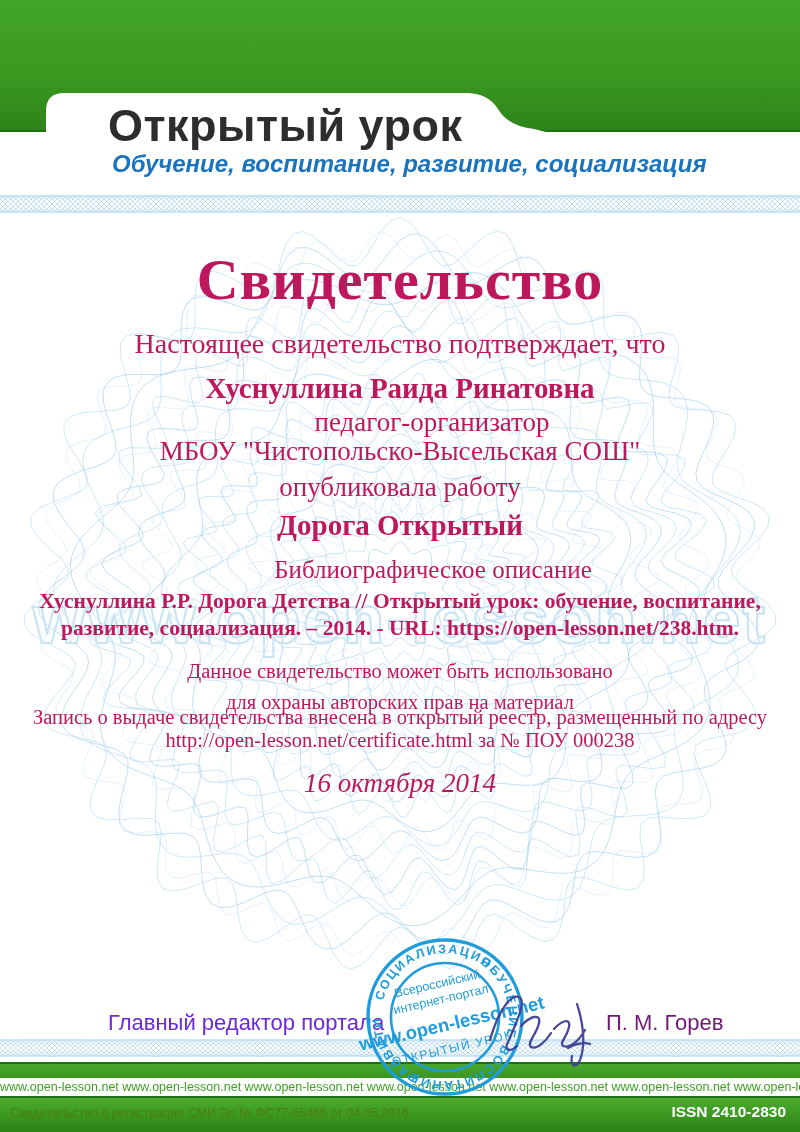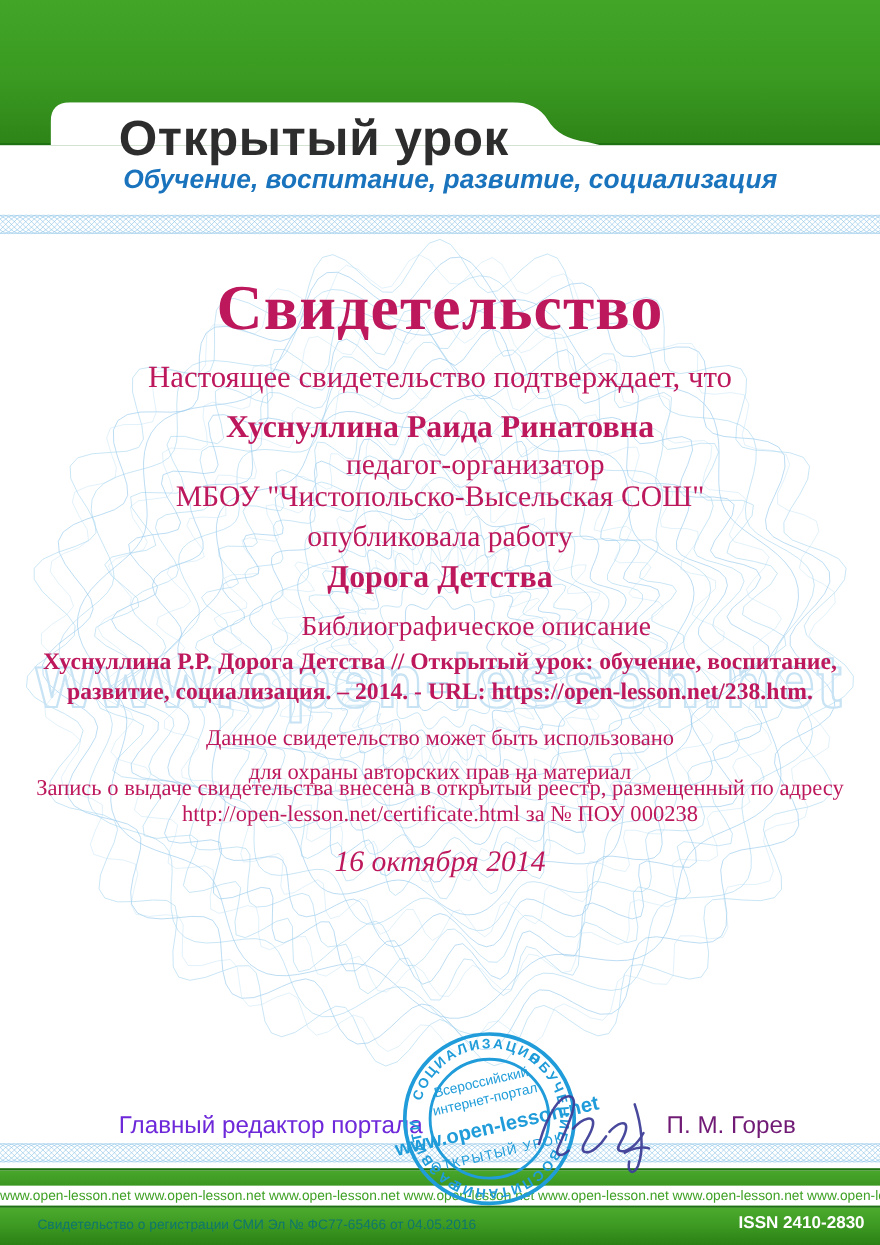--- a/index.html
+++ b/index.html
@@ -40,21 +40,21 @@
   .editor-name{left:606px;top:1010px;font-size:22px;color:#701a75;z-index:2;}
   #stamp{left:340px;top:925px;z-index:3;}
   
   .bar-light{left:0;top:1062px;width:800px;height:16px;z-index:1;
     background:linear-gradient(180deg,#49a72c,#3b9620);border-top:2px solid #1d7110;box-sizing:border-box;}
   .url-strip{left:0;top:1078px;width:800px;height:18px;background:#ffffff;z-index:1;
     color:#3fa125;font-size:12.5px;line-height:18px;white-space:nowrap;overflow:hidden;}
   .bar-dark{left:0;top:1096px;width:800px;height:36px;z-index:4;
     background:linear-gradient(180deg,#4cab2e 0%,#3a9620 55%,#2b8015 100%);
     border-top:2px solid #1d7110;box-sizing:border-box;}
-  .reg-text{left:10px;top:1106px;color:#0f766e;font-size:12.5px;z-index:5;margin-left:24px;}
+  .reg-text{left:10px;top:1106px;color:#4d7c0f;font-size:12.5px;z-index:5;}
   .issn-text{right:14px;top:1103px;color:#ffffff;font-size:15.5px;font-weight:bold;z-index:5;}
 </style>
 </head>
 <body>
 
 <svg id="deco" class="abs" width="800" height="1132" viewBox="0 0 800 1132">
   <path d="M448.0,595.0L449.4,596.3L450.7,597.7L451.6,599.1L452.3,600.5L452.5,601.9L452.3,603.3L451.6,604.6L450.6,605.8L449.2,606.8L447.6,607.8L445.9,608.6L444.2,609.4L442.6,610.1L441.2,610.8L440.1,611.6L439.3,612.5L438.9,613.5L438.8,614.8L439.0,616.2L439.4,617.8L439.9,619.5L440.5,621.3L440.9,623.1L441.2,624.9L441.2,626.6L440.9,628.1L440.3,629.4L439.3,630.4L438.0,631.1L436.4,631.4L434.7,631.5L432.8,631.4L430.9,631.2L429.1,630.9L427.4,630.7L425.8,630.6L424.5,630.7L423.4,631.1L422.5,631.8L421.8,632.8L421.3,634.2L420.8,635.7L420.3,637.5L419.7,639.3L419.1,641.1L418.3,642.7L417.4,644.1L416.3,645.2L415.1,645.8L413.7,646.0L412.2,645.8L410.7,645.2L409.1,644.3L407.6,643.2L406.2,641.9L404.8,640.7L403.5,639.6L402.3,638.7L401.1,638.2L400.0,638.0L398.9,638.2L397.7,638.7L396.5,639.6L395.2,640.7L393.8,641.9L392.4,643.2L390.9,644.3L389.3,645.2L387.8,645.8L386.3,646.0L384.9,645.8L383.7,645.2L382.6,644.1L381.7,642.7L380.9,641.1L380.3,639.3L379.7,637.5L379.2,635.7L378.7,634.2L378.2,632.8L377.5,631.8L376.6,631.1L375.5,630.7L374.2,630.6L372.6,630.7L370.9,630.9L369.1,631.2L367.2,631.4L365.3,631.5L363.6,631.4L362.0,631.1L360.7,630.4L359.7,629.4L359.1,628.1L358.8,626.6L358.8,624.9L359.1,623.1L359.5,621.3L360.1,619.5L360.6,617.8L361.0,616.2L361.2,614.8L361.1,613.5L360.7,612.5L359.9,611.6L358.8,610.8L357.4,610.1L355.8,609.4L354.1,608.6L352.4,607.8L350.8,606.8L349.4,605.8L348.4,604.6L347.7,603.3L347.5,601.9L347.7,600.5L348.4,599.1L349.3,597.7L350.6,596.3L352.0,595.0L353.4,593.8L354.8,592.6L355.9,591.5L356.8,590.5L357.3,589.4L357.5,588.3L357.2,587.1L356.7,585.8L355.9,584.4L354.9,582.9L353.9,581.3L352.9,579.7L352.1,578.0L351.6,576.4L351.4,574.9L351.6,573.5L352.2,572.2L353.3,571.2L354.6,570.4L356.3,569.8L358.1,569.3L360.0,569.0L361.8,568.8L363.5,568.5L365.1,568.2L366.3,567.7L367.3,567.1L368.0,566.2L368.4,565.0L368.6,563.6L368.6,561.9L368.6,560.1L368.6,558.2L368.7,556.3L368.9,554.5L369.4,552.9L370.1,551.6L371.1,550.6L372.4,549.9L373.8,549.7L375.5,549.8L377.2,550.2L378.9,550.9L380.7,551.6L382.4,552.4L383.9,553.1L385.4,553.6L386.6,553.9L387.8,553.8L388.8,553.3L389.8,552.5L390.7,551.3L391.6,549.9L392.6,548.4L393.6,546.8L394.8,545.2L396.0,543.9L397.3,542.9L398.6,542.2L400.0,542.0L401.4,542.2L402.7,542.9L404.0,543.9L405.2,545.2L406.4,546.8L407.4,548.4L408.4,549.9L409.3,551.3L410.2,552.5L411.2,553.3L412.2,553.8L413.4,553.9L414.6,553.6L416.1,553.1L417.6,552.4L419.3,551.6L421.1,550.9L422.8,550.2L424.5,549.8L426.2,549.7L427.6,549.9L428.9,550.6L429.9,551.6L430.6,552.9L431.1,554.5L431.3,556.3L431.4,558.2L431.4,560.1L431.4,561.9L431.4,563.6L431.6,565.0L432.0,566.2L432.7,567.1L433.7,567.7L434.9,568.2L436.5,568.5L438.2,568.8L440.0,569.0L441.9,569.3L443.7,569.8L445.4,570.4L446.7,571.2L447.8,572.2L448.4,573.5L448.6,574.9L448.4,576.4L447.9,578.0L447.1,579.7L446.1,581.3L445.1,582.9L444.1,584.4L443.3,585.8L442.8,587.1L442.5,588.3L442.7,589.4L443.2,590.5L444.1,591.5L445.2,592.6L446.6,593.8L448.0,595.0Z" fill="none" stroke="#8fc6ea" stroke-width="0.9" opacity="0.6"></path>
     <path d="M467.2,595.0L468.2,596.8L468.3,598.6L467.5,600.3L465.9,601.9L463.7,603.4L461.2,604.7L458.8,605.9L456.7,607.1L455.4,608.3L454.9,609.7L455.1,611.3L456.1,613.2L457.5,615.4L459.1,617.7L460.5,620.0L461.4,622.3L461.6,624.4L461.0,626.1L459.5,627.3L457.4,628.1L454.7,628.5L451.9,628.7L449.2,628.8L446.9,629.1L445.2,629.7L444.1,630.7L443.7,632.3L443.8,634.5L444.2,637.0L444.7,639.7L445.0,642.5L445.0,644.9L444.3,646.9L443.1,648.2L441.2,648.7L438.9,648.6L436.4,647.9L433.7,646.9L431.2,646.0L429.0,645.2L427.2,645.1L425.8,645.6L424.7,646.9L424.0,648.9L423.3,651.4L422.7,654.1L421.8,656.7L420.8,658.9L419.4,660.4L417.7,661.1L415.8,660.8L413.8,659.8L411.7,658.1L409.7,656.2L407.8,654.2L406.1,652.7L404.5,651.8L403.0,651.7L401.5,652.5L400.0,654.0L398.4,656.0L396.7,658.2L394.9,660.2L393.0,661.8L391.1,662.6L389.3,662.6L387.7,661.6L386.2,659.8L385.0,657.4L384.0,654.8L383.0,652.3L382.1,650.2L381.0,648.7L379.6,648.0L378.0,648.1L376.0,648.9L373.7,650.1L371.3,651.4L368.8,652.5L366.4,653.2L364.4,653.2L362.7,652.4L361.6,650.8L361.1,648.6L360.9,645.9L361.0,643.1L361.2,640.4L361.2,638.1L360.8,636.3L359.8,635.2L358.3,634.6L356.2,634.5L353.6,634.6L350.8,634.8L348.1,634.8L345.6,634.5L343.8,633.6L342.6,632.3L342.3,630.4L342.6,628.1L343.6,625.6L344.8,623.1L346.1,620.7L347.0,618.6L347.4,616.8L347.0,615.4L345.8,614.2L343.9,613.2L341.5,612.3L338.9,611.4L336.4,610.3L334.3,609.0L332.9,607.4L332.4,605.7L332.9,603.8L334.1,601.9L336.0,600.0L338.2,598.2L340.3,596.6L342.0,595.0L343.0,593.5L343.3,592.0L342.7,590.5L341.4,588.8L339.5,587.0L337.5,585.1L335.7,583.1L334.3,581.0L333.7,579.1L333.9,577.3L335.1,575.8L337.0,574.5L339.5,573.6L342.2,572.8L344.8,572.1L347.0,571.4L348.6,570.5L349.4,569.2L349.5,567.6L348.9,565.5L348.0,563.1L346.9,560.5L346.1,557.9L345.6,555.5L345.9,553.5L346.8,551.9L348.5,551.0L350.8,550.7L353.4,550.8L356.2,551.2L358.9,551.7L361.2,551.9L363.0,551.7L364.3,550.9L365.0,549.4L365.3,547.3L365.5,544.7L365.5,541.9L365.8,539.2L366.4,536.8L367.4,535.0L368.9,534.0L370.8,533.9L373.1,534.5L375.4,535.7L377.8,537.2L380.1,538.7L382.1,539.8L383.8,540.4L385.3,540.1L386.6,539.1L387.7,537.3L388.9,535.0L390.1,532.5L391.5,530.1L393.0,528.2L394.6,527.0L396.4,526.7L398.2,527.3L400.0,528.8L401.7,530.8L403.2,533.2L404.7,535.4L406.1,537.3L407.4,538.5L408.9,538.9L410.5,538.5L412.3,537.3L414.2,535.7L416.4,533.9L418.6,532.3L420.8,531.1L422.8,530.7L424.5,531.1L425.9,532.4L426.9,534.5L427.6,537.0L428.1,539.8L428.5,542.5L429.0,544.8L429.8,546.4L430.9,547.4L432.6,547.6L434.7,547.3L437.1,546.6L439.8,545.8L442.5,545.2L445.0,545.1L447.0,545.5L448.4,546.6L449.1,548.4L449.2,550.7L448.8,553.3L448.1,556.0L447.4,558.6L446.9,560.9L447.0,562.7L447.6,564.1L449.0,565.0L451.1,565.5L453.6,565.9L456.4,566.3L459.1,566.8L461.4,567.7L463.0,568.9L463.9,570.5L463.8,572.4L463.0,574.5L461.6,576.8L459.8,579.0L458.1,581.0L456.7,582.9L456.0,584.6L456.1,586.1L457.0,587.5L458.6,588.8L460.8,590.2L463.2,591.7L465.4,593.3L467.2,595.0Z" fill="none" stroke="#a6d4ee" stroke-width="0.9" opacity="0.6"></path>
     <path d="M483.7,595.0L482.2,597.2L479.4,599.2L476.0,601.0L472.8,602.6L470.5,604.3L469.6,606.0L470.4,608.0L472.3,610.4L475.0,613.0L477.6,615.8L479.4,618.5L479.8,620.9L478.6,622.8L475.9,624.1L472.3,625.0L468.5,625.5L465.2,626.1L463.0,627.1L462.1,628.7L462.6,631.2L464.0,634.2L465.7,637.7L467.1,641.1L467.5,644.0L466.5,646.1L464.3,647.1L461.0,647.1L457.3,646.6L453.6,645.9L450.6,645.6L448.5,646.1L447.6,647.9L447.6,650.7L448.0,654.3L448.4,658.1L448.4,661.6L447.4,664.0L445.6,665.1L442.8,664.9L439.6,663.5L436.2,661.7L433.1,659.9L430.5,659.0L428.7,659.5L427.5,661.3L426.6,664.3L425.9,668.1L424.9,671.7L423.6,674.6L421.7,676.0L419.4,675.9L416.8,674.3L414.2,671.6L411.7,668.8L409.4,666.4L407.4,665.2L405.6,665.6L403.8,667.5L402.0,670.4L400.0,673.7L397.9,676.6L395.6,678.4L393.4,678.6L391.4,677.1L389.6,674.3L388.0,670.8L386.6,667.4L385.2,664.8L383.5,663.6L381.5,663.9L379.1,665.5L376.3,667.9L373.3,670.3L370.4,672.0L367.9,672.4L366.0,671.3L364.8,668.8L364.2,665.2L364.0,661.4L363.7,657.9L363.0,655.4L361.5,654.2L359.2,654.3L356.2,655.3L352.6,656.8L349.1,657.9L346.0,658.2L343.9,657.3L342.9,655.2L342.9,652.1L343.7,648.4L344.7,644.8L345.4,641.6L345.2,639.4L343.7,638.2L341.1,637.8L337.6,637.9L333.7,638.1L330.2,637.8L327.6,636.8L326.4,635.0L326.7,632.4L328.1,629.3L330.2,626.1L332.3,623.0L333.6,620.5L333.5,618.5L332.0,617.1L329.2,616.0L325.6,614.9L322.0,613.7L319.1,612.2L317.5,610.3L317.6,608.0L319.2,605.6L322.0,603.2L325.1,600.9L327.7,598.8L329.3,596.9L329.3,595.0L327.8,593.1L325.2,591.1L322.0,588.9L319.2,586.5L317.4,584.1L317.2,581.9L318.5,579.9L321.3,578.3L324.9,577.0L328.5,575.8L331.3,574.7L332.9,573.2L333.0,571.3L331.8,568.8L329.7,565.9L327.5,562.7L325.9,559.6L325.4,557.0L326.5,555.1L328.9,554.0L332.4,553.6L336.2,553.6L339.8,553.6L342.5,553.3L344.0,552.1L344.3,549.9L343.6,546.9L342.5,543.3L341.6,539.6L341.4,536.4L342.3,534.1L344.3,533.1L347.3,533.3L350.8,534.3L354.4,535.6L357.6,536.6L360.0,536.8L361.5,535.7L362.2,533.2L362.4,529.8L362.5,526.0L363.0,522.4L364.1,519.7L365.9,518.4L368.4,518.6L371.3,520.2L374.3,522.5L377.2,524.9L379.7,526.5L381.8,526.9L383.4,525.8L384.7,523.2L386.1,519.8L387.5,516.3L389.2,513.3L391.2,511.7L393.4,511.7L395.7,513.3L397.9,516.1L400.0,519.3L401.9,522.3L403.7,524.2L405.5,524.6L407.5,523.5L409.7,521.2L412.2,518.3L414.7,515.5L417.3,513.7L419.6,513.4L421.5,514.7L423.0,517.4L424.0,521.0L424.9,524.8L425.8,527.9L427.0,529.8L428.8,530.3L431.3,529.4L434.3,527.6L437.6,525.7L440.9,524.2L443.7,523.8L445.6,524.7L446.7,527.1L446.9,530.4L446.6,534.3L446.2,537.9L446.3,540.8L447.2,542.6L449.1,543.2L452.1,542.9L455.7,542.1L459.5,541.4L462.8,541.4L465.2,542.2L466.2,544.2L466.0,547.0L464.8,550.5L463.2,554.0L461.8,557.1L461.3,559.6L462.1,561.3L464.2,562.3L467.5,562.8L471.3,563.3L474.9,564.0L477.7,565.2L479.1,567.0L478.9,569.4L477.3,572.1L474.8,575.0L472.1,577.7L470.1,580.1L469.4,582.1L470.1,583.9L472.3,585.5L475.5,587.1L479.0,588.8L481.9,590.7L483.6,592.8L483.7,595.0Z" fill="none" stroke="#8fc6ea" stroke-width="0.9" opacity="0.6"></path>
     <path d="M495.0,595.0L490.6,597.4L486.5,599.5L484.1,601.6L484.4,603.9L487.0,606.4L490.9,609.4L494.6,612.5L496.8,615.6L496.3,618.1L493.4,620.0L488.8,621.3L483.9,622.2L480.2,623.4L478.7,625.2L479.6,628.0L482.3,631.6L485.3,635.7L487.4,639.5L487.3,642.4L484.9,644.0L480.6,644.4L475.5,644.0L471.0,643.8L468.2,644.6L467.5,646.8L468.6,650.5L470.4,655.1L471.9,659.7L471.9,663.2L469.9,664.9L466.2,664.8L461.5,663.3L456.9,661.7L453.4,660.9L451.4,662.0L450.9,665.1L451.3,669.7L451.8,674.7L451.4,678.9L449.7,681.0L446.6,680.8L442.6,678.7L438.5,675.7L434.9,673.4L432.2,672.8L430.6,674.7L429.6,678.7L428.8,683.6L427.6,688.2L425.7,690.8L423.0,691.0L419.9,688.6L416.7,684.8L413.6,681.1L411.0,678.9L408.8,679.1L406.8,681.8L404.8,686.1L402.5,690.6L400.0,693.6L397.4,694.2L394.9,692.1L392.7,688.1L390.7,683.4L388.8,679.7L386.8,678.2L384.4,679.3L381.4,682.4L378.1,686.2L374.8,689.2L371.8,690.2L369.6,688.6L368.2,684.7L367.5,679.8L366.8,675.1L365.7,672.2L363.5,671.5L360.3,673.0L356.2,675.7L352.0,678.2L348.3,679.3L346.0,678.1L345.2,674.8L345.5,670.0L346.2,665.1L346.4,661.2L345.3,659.1L342.4,659.0L338.1,660.2L333.3,661.7L329.0,662.4L326.2,661.5L325.4,658.7L326.4,654.6L328.4,649.9L330.2,645.7L330.5,642.8L328.7,641.3L324.9,641.0L320.0,641.2L315.1,641.1L311.7,640.0L310.7,637.6L312.0,634.2L314.8,630.3L318.0,626.5L320.0,623.3L319.7,621.1L317.1,619.6L312.6,618.4L307.7,617.2L303.9,615.4L302.3,613.1L303.4,610.3L306.7,607.3L310.9,604.4L314.3,601.7L315.8,599.4L314.8,597.2L311.4,595.0L307.0,592.6L303.1,589.9L301.1,587.2L301.8,584.7L304.9,582.5L309.6,580.7L314.1,579.1L317.2,577.4L317.8,575.3L316.0,572.5L312.7,569.1L309.2,565.5L307.1,562.1L307.3,559.4L310.0,557.7L314.5,557.0L319.6,556.7L323.8,556.2L326.0,554.8L325.9,552.2L324.0,548.4L321.5,544.0L319.7,539.8L319.7,536.6L321.8,535.0L325.9,535.0L330.8,535.9L335.4,536.9L338.7,536.8L340.1,535.1L339.8,531.6L338.7,526.9L337.7,522.1L337.8,518.2L339.6,516.3L343.0,516.5L347.3,518.4L351.8,520.8L355.5,522.3L357.9,522.0L359.0,519.5L359.3,515.1L359.5,510.0L360.2,505.7L362.0,503.2L364.8,503.3L368.3,505.6L372.1,509.0L375.4,512.1L378.2,513.5L380.2,512.4L381.7,509.0L383.2,504.3L384.9,499.8L387.1,496.9L389.6,496.5L392.4,498.8L395.2,502.8L397.7,507.0L400.0,510.0L402.2,510.7L404.5,508.8L407.1,505.0L409.9,500.8L412.8,497.7L415.5,496.9L417.8,498.7L419.6,502.8L421.0,507.7L422.3,511.9L423.9,514.2L426.3,514.0L429.5,511.7L433.3,508.4L437.1,505.5L440.3,504.4L442.6,505.8L443.6,509.4L443.8,514.3L443.8,519.2L444.3,522.7L446.0,524.2L449.1,523.5L453.4,521.5L458.0,519.4L462.0,518.5L464.5,519.5L465.3,522.5L464.5,527.0L463.1,531.9L462.1,536.0L462.6,538.6L465.0,539.5L469.1,539.0L474.1,538.1L478.7,537.8L481.8,538.8L482.7,541.3L481.5,545.1L479.0,549.4L476.5,553.5L475.3,556.6L476.4,558.6L479.7,559.5L484.5,560.0L489.4,560.7L493.0,562.1L494.4,564.3L493.1,567.4L490.0,570.9L486.3,574.3L483.5,577.3L482.9,579.6L484.8,581.6L488.7,583.3L493.5,585.2L497.4,587.3L499.2,589.8L498.3,592.4L495.0,595.0Z" fill="none" stroke="#a6d4ee" stroke-width="0.9" opacity="0.6"></path>
@@ -113,21 +113,21 @@
 </svg>
 <div class="abs tab-title">Открытый урок</div>
 <div class="abs tab-tagline">Обучение, воспитание, развитие, социализация</div>
 
 <div class="abs line t-title">Свидетельство</div>
 <div class="abs line t-intro">Настоящее свидетельство подтверждает, что</div>
 <div class="abs line t-name">Хуснуллина Раида Ринатовна</div>
 <div class="abs line t-role">педагог-организатор</div>
 <div class="abs line t-school">МБОУ "Чистопольско-Высельская СОШ"</div>
 <div class="abs line t-action">опубликовала работу</div>
-<div class="abs line t-work">Дорога Детства</div>
+<div class="abs line t-work">Дорога Открытый</div>
 <div class="abs line t-biblabel">Библиографическое описание</div>
 <div class="abs line t-bib1">Хуснуллина Р.Р. Дорога Детства // Открытый урок: обучение, воспитание,</div>
 <div class="abs line t-bib2">развитие, социализация. – 2014. - URL: https://open-lesson.net/238.htm.</div>
 <div class="abs line t-use1">Данное свидетельство может быть использовано</div>
 <div class="abs line t-use2">для охраны авторских прав на материал</div>
 <div class="abs line t-reg1">Запись о выдаче свидетельства внесена в открытый реестр, размещенный по адресу</div>
 <div class="abs line t-reg2">http://open-lesson.net/certificate.html за № ПОУ 000238</div>
 <div class="abs line t-date">16 октября 2014</div>
 
 <div class="abs editor-label">Главный редактор портала</div>

